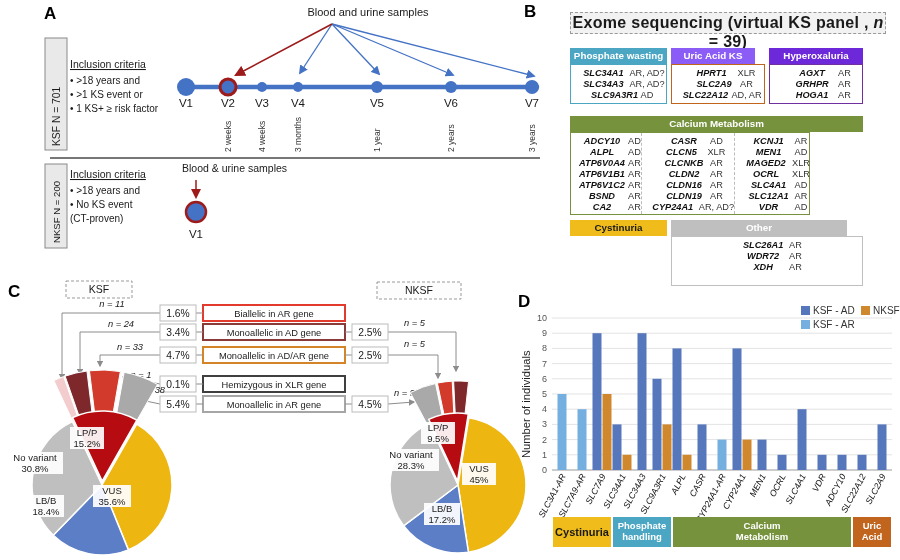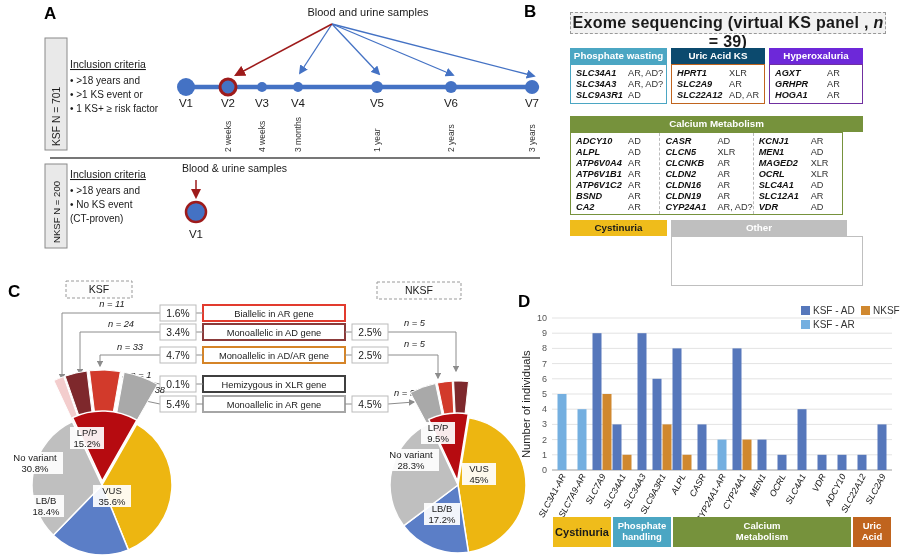--- a/index.html
+++ b/index.html
@@ -9,21 +9,21 @@
   .plabel{position:absolute;font-size:17px;font-weight:bold;color:#000;}
   #panelA{position:absolute;left:0;top:0;}
   #panelB{position:absolute;left:520px;top:0;width:380px;height:295px;}
   #panelC{position:absolute;left:0;top:280px;}
   #panelD{position:absolute;left:520px;top:295px;}
   
   .bt{position:absolute;background:#F2F2F2;border:1.5px dashed #999;text-align:center;
       font-size:16px;font-weight:600;line-height:19px;letter-spacing:.3px;}
   .bhead{position:absolute;font-size:9.8px;font-weight:bold;text-align:center;line-height:16px;height:16px;}
   .bbody{position:absolute;background:#fff;display:flex;flex-direction:row;box-sizing:border-box;}
-  .bcol{flex:1;padding:3px 0 0 5px;}
+  .bcol{flex:1;padding:3px 0 0 5px;text-align:center;}
   .bcol + .bcol{border-left:1px dashed #bbb;}
   .brow{font-size:9.2px;line-height:11px;white-space:nowrap;}
   .bg{display:inline-block;min-width:52px;font-style:italic;font-weight:bold;color:#111;}
   .bm{color:#333;}
 </style>
 </head>
 <body>
 
 <div id="figure">
   <svg id="panelA" width="545" height="285">
@@ -83,38 +83,38 @@
   <div id="panelB">
       <div class="bt" style="left:50px;top:12px;width:314px;height:20px;"><span>Exome sequencing  (virtual KS panel , </span><span style="font-style: italic;">n</span><span> = 39)</span></div>
       <div class="bhead" style="left:50px;top:48px;width:97px;background:#4BA6C3;color:#ffffff;">Phosphate wasting</div>
       <div class="bbody" style="left:50px;top:64px;width:97px;height:40px;border:1.5px solid #4BA6C3;">
         <div class="bcol" style="">
           <div class="brow" style=""><span class="bg">SLC34A1</span><span class="bm">AR, AD?</span></div>
           <div class="brow" style=""><span class="bg">SLC34A3</span><span class="bm">AR, AD?</span></div>
           <div class="brow" style=""><span class="bg">SLC9A3R1</span><span class="bm">AD</span></div>
         </div>
       </div>
-      <div class="bhead" style="left:151px;top:48px;width:94px;background:#0c4a6e;color:#ffffff;">Uric Acid KS</div>
+      <div class="bhead" style="left:151px;top:48px;width:84px;background:#8b5cf6;color:#ffffff;">Uric Acid KS</div>
       <div class="bbody" style="left:151px;top:64px;width:94px;height:40px;border:1.5px solid #C0641E;">
         <div class="bcol" style="">
           <div class="brow" style=""><span class="bg">HPRT1</span><span class="bm">XLR</span></div>
           <div class="brow" style=""><span class="bg">SLC2A9</span><span class="bm">AR</span></div>
           <div class="brow" style=""><span class="bg">SLC22A12</span><span class="bm">AD, AR</span></div>
         </div>
       </div>
       <div class="bhead" style="left:249px;top:48px;width:94px;background:#6d28d9;color:#ffffff;">Hyperoxaluria</div>
       <div class="bbody" style="left:249px;top:64px;width:94px;height:40px;border:1.5px solid #7030A0;">
         <div class="bcol" style="">
           <div class="brow" style=""><span class="bg">AGXT</span><span class="bm">AR</span></div>
           <div class="brow" style=""><span class="bg">GRHPR</span><span class="bm">AR</span></div>
           <div class="brow" style=""><span class="bg">HOGA1</span><span class="bm">AR</span></div>
         </div>
       </div>
       <div class="bhead" style="left:50px;top:116px;width:293px;background:#76923C;color:#ffffff;">Calcium Metabolism</div>
-      <div class="bbody" style="left:50px;top:132px;width:273px;height:83px;border:1.5px solid #76923C;">
+      <div class="bbody" style="left:50px;top:132px;width:240px;height:83px;border:1.5px solid #76923C;">
         <div class="bcol" style="">
           <div class="brow" style=""><span class="bg">ADCY10</span><span class="bm">AD</span></div>
           <div class="brow" style=""><span class="bg">ALPL</span><span class="bm">AD</span></div>
           <div class="brow" style=""><span class="bg">ATP6V0A4</span><span class="bm">AR</span></div>
           <div class="brow" style=""><span class="bg">ATP6V1B1</span><span class="bm">AR</span></div>
           <div class="brow" style=""><span class="bg">ATP6V1C2</span><span class="bm">AR</span></div>
           <div class="brow" style=""><span class="bg">BSND</span><span class="bm">AR</span></div>
           <div class="brow" style=""><span class="bg">CA2</span><span class="bm">AR</span></div>
         </div>
         <div class="bcol" style="">
@@ -132,20 +132,25 @@
           <div class="brow" style=""><span class="bg">MAGED2</span><span class="bm">XLR</span></div>
           <div class="brow" style=""><span class="bg">OCRL</span><span class="bm">XLR</span></div>
           <div class="brow" style=""><span class="bg">SLC4A1</span><span class="bm">AD</span></div>
           <div class="brow" style=""><span class="bg">SLC12A1</span><span class="bm">AR</span></div>
           <div class="brow" style=""><span class="bg">VDR</span><span class="bm">AD</span></div>
         </div>
       </div>
       <div class="bhead" style="left:50px;top:220px;width:97px;background:#EFBC1B;color:#1a1a1a;">Cystinuria</div>
       <div class="bhead" style="left:151px;top:220px;width:176px;background:#BFBFBF;color:#ffffff;">Other</div>
       <div class="bbody" style="left:151px;top:236px;width:192px;height:50px;border:1.5px solid #BFBFBF;">
+        <div class="bcol" style="">
+          <div class="brow" style=""><span class="bg">SLC26A1</span><span class="bm">AR</span></div>
+          <div class="brow" style=""><span class="bg">WDR72</span><span class="bm">AR</span></div>
+          <div class="brow" style=""><span class="bg">XDH</span><span class="bm">AR</span></div>
+        </div>
       </div>
     </div>
   <svg id="panelC" width="534" height="280">
     <defs>
       <marker id="mgray" viewBox="0 0 10 10" refX="8" refY="5" markerWidth="6.5" markerHeight="6.5" orient="auto">
         <path d="M0,0L10,5L0,10z" fill="#8c8c8c"></path>
         </marker>
     </defs>
   <rect x="66" y="1" width="66" height="17" fill="#fdfdfd" stroke="#999" stroke-dasharray="3,2"></rect>
       <text x="99" y="13" font-size="10.5" text-anchor="middle" fill="#1a1a1a">KSF</text>

